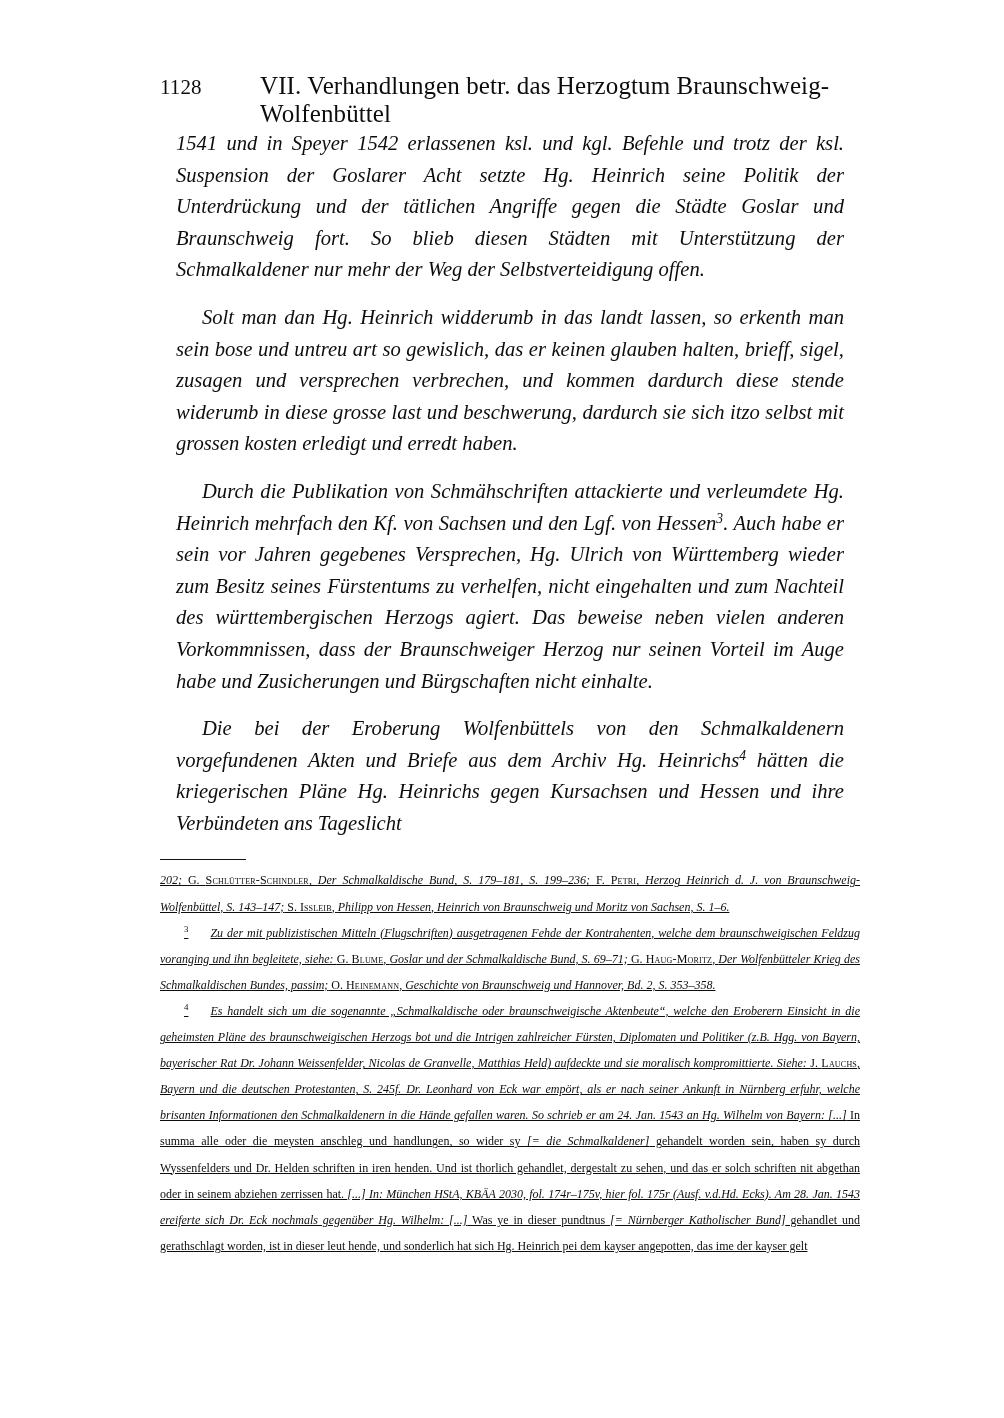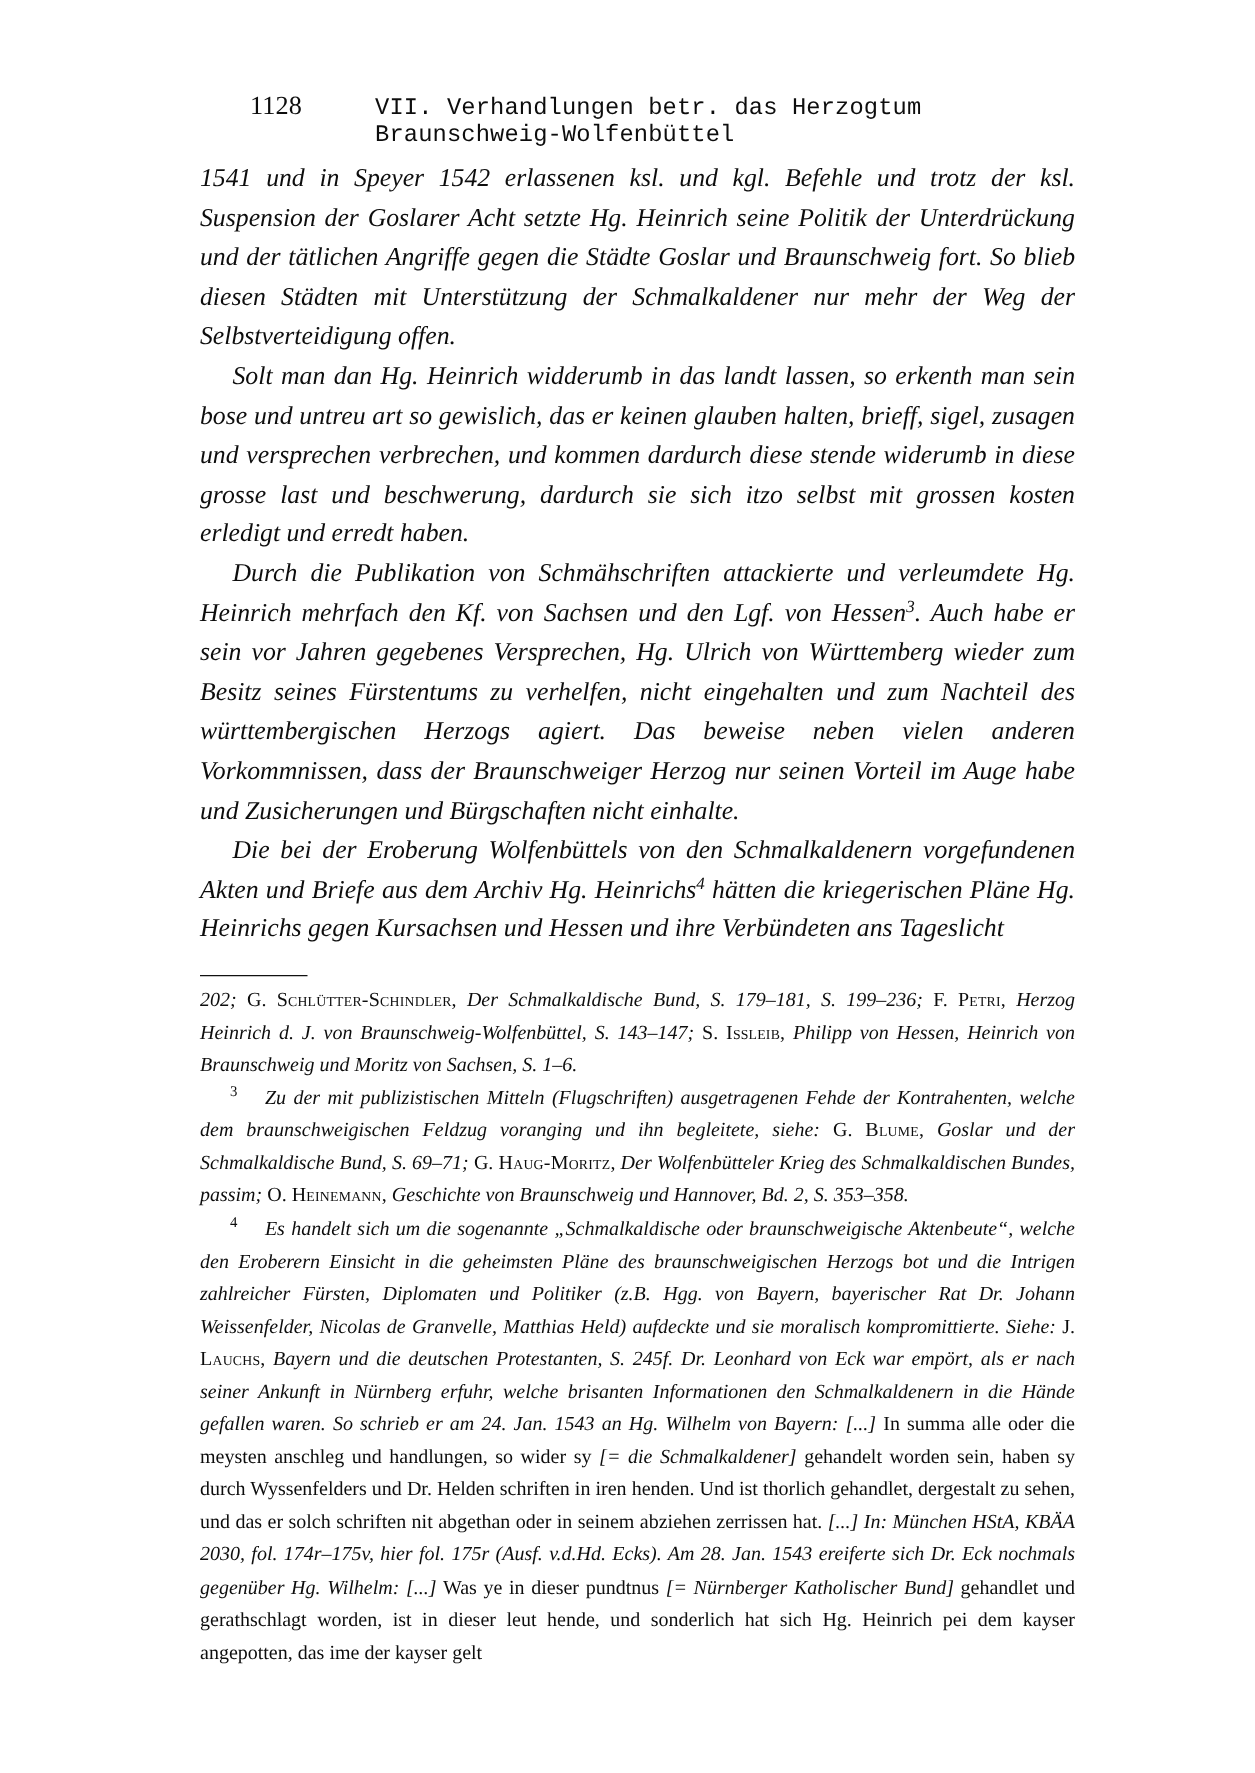--- a/index.html
+++ b/index.html
@@ -30,42 +30,40 @@
   }
 
   
   .runhead {
     display: flex;
     align-items: baseline;
     font-size: 19.5px;
     letter-spacing: 0.1px;
     margin-bottom: 30px;
     height: 26px;
-    margin-left: 40px;
   }
   .runhead .folio {
     width: 100px;
     flex: none;
     font-size: 21px;
   }
   .runhead .title {
-    font-size: 19px;
-    font-family: Liberation Mono, monospace;
+    font-size: 25px;
   }
 
   
   .body-block {
     font-size: 20.6px;
     line-height: 31.6px;
     text-align: justify;
     text-justify: inter-word;
     hyphens: manual;
   }
   p {
-    margin: 0;
+    margin: 16px;
   }
   p.indent {
     text-indent: 26px;
     font-style: italic;
   }
   .ital {
     font-style: italic;
   }
   sup {
     font-size: 0.66em;
@@ -75,23 +73,24 @@
 
   
   .fn-rule {
     width: 86px;
     height: 0;
     border-top: 1.3px solid #111;
     margin-top: 20px;
     margin-bottom: 7px;
   }
   .footnotes {
-    font-size: 16px;
+    font-size: 12px;
     line-height: 26.1px;
     text-align: justify;
+    text-decoration: underline;
   }
   .footnotes p {
     margin: 0;
   }
   .fn-num {
     font-size: 0.74em;
     vertical-align: 0.55em;
     line-height: 0;
   }
   .fn-indent {

